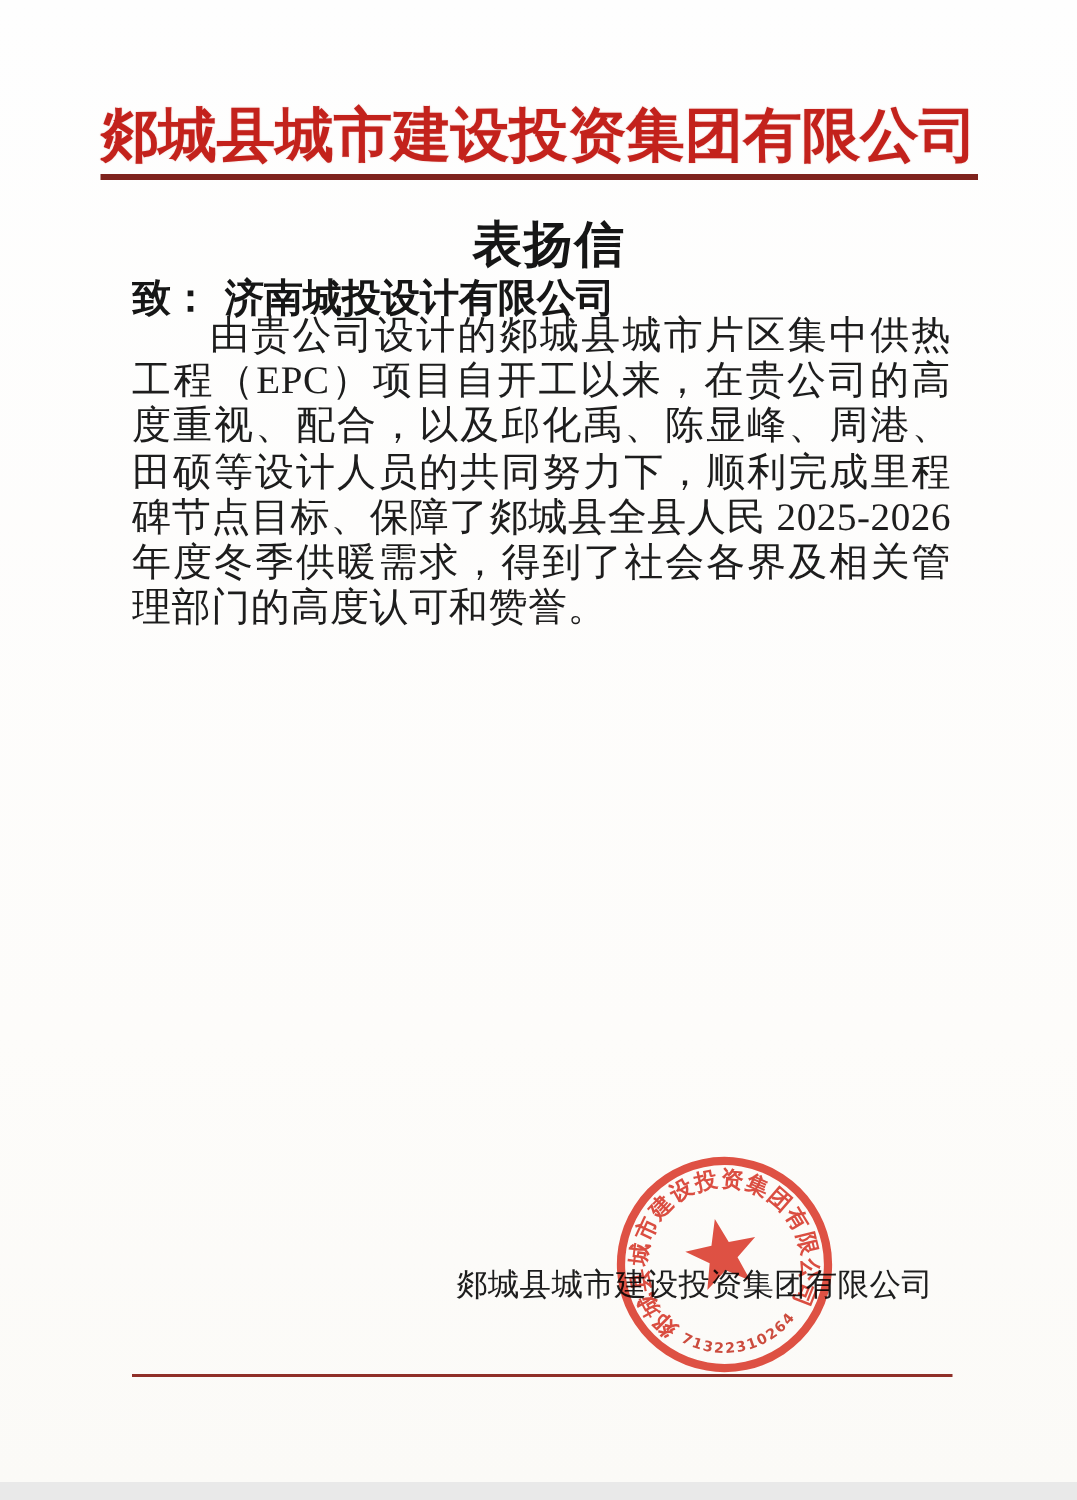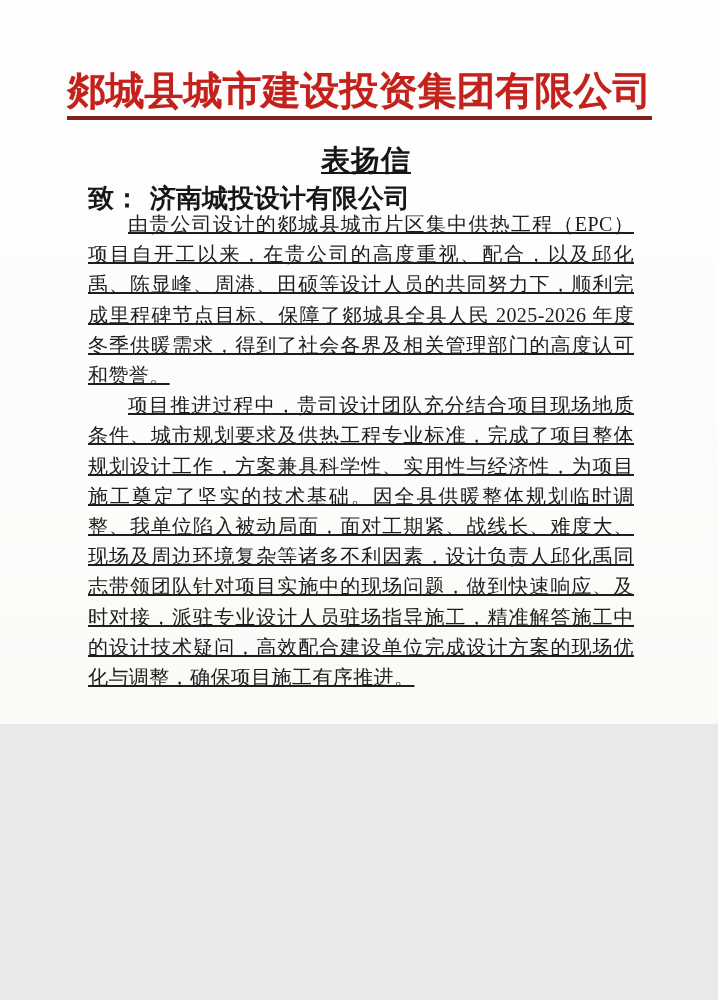--- a/index.html
+++ b/index.html
@@ -1,20 +1,20 @@
 <!DOCTYPE html>
 <html><head>
 <meta charset="utf-8">
 <style>
   * { margin: 0; padding: 0; box-sizing: border-box; }
   html, body { background: #e9e9e9; }
   .page {
     position: relative;
     width: 718px;
-    height: 724px;
+    height: 988px;
     margin: 0 auto;
     background: linear-gradient(180deg, #fefefe 0%, #fdfcfa 70%, #fbfaf7 100%);
     overflow: hidden;
     font-family: "Liberation Serif", "DejaVu Serif", serif;
     color: #1e1e1e;
   }
   .letterhead {
     position: absolute;
     top: 68px;
     left: 0;
@@ -31,50 +31,48 @@
     border-bottom: 4px solid #7e221d;
     padding-bottom: 2px;
     text-shadow: 0 0 1px rgba(195,34,28,.35);
   }
   .letter-title {
     position: absolute;
     top: 141px;
     left: 14px;
     right: 0;
     text-align: center;
-    font-size: 29px;
+    font-size: 33px;
     font-weight: bold;
     color: #161616;
     letter-spacing: 1px;
-    text-decoration: underline;
   }
   .recipient {
     position: absolute;
     top: 181px;
     left: 88px;
     font-size: 26px;
     font-weight: bold;
     color: #161616;
   }
   .recipient .sal { margin-right: 10px; }
   .body {
     position: absolute;
     top: 209px;
     left: 88px;
     width: 546px;
   }
   .body p {
-    font-size: 20px;
+    font-size: 26px;
     line-height: 30.2px;
     letter-spacing: 0.4px;
     text-align: justify;
     text-justify: inter-ideograph;
     text-indent: 2em;
     color: #1d1d1d;
-    text-decoration: underline;
   }
   .signature {
     position: absolute;
     top: 842px;
     right: 96px;
     text-align: center;
   }
   .sig-company {
     font-size: 21px;
     letter-spacing: 0.2px;
@@ -131,21 +129,20 @@
   </div>
 
   <div class="letter-title">表扬信</div>
 
   <div class="recipient">
     <span class="sal">致：</span><span>济南城投设计有限公司</span>
   </div>
 
   <div class="body">
     <p>由贵公司设计的郯城县城市片区集中供热工程（EPC）项目自开工以来，在贵公司的高度重视、配合，以及邱化禹、陈显峰、周港、田硕等设计人员的共同努力下，顺利完成里程碑节点目标、保障了郯城县全县人民 2025-2026 年度冬季供暖需求，得到了社会各界及相关管理部门的高度认可和赞誉。</p>
-    <p>项目推进过程中，贵司设计团队充分结合项目现场地质条件、城市规划要求及供热工程专业标准，完成了项目整体规划设计工作，方案兼具科学性、实用性与经济性，为项目施工奠定了坚实的技术基础。因全县供暖整体规划临时调整、我单位陷入被动局面，面对工期紧、战线长、难度大、现场及周边环境复杂等诸多不利因素，设计负责人邱化禹同志带领团队针对项目实施中的现场问题，做到快速响应、及时对接，派驻专业设计人员驻场指导施工，精准解答施工中的设计技术疑问，高效配合建设单位完成设计方案的现场优化与调整，确保项目施工有序推进。</p>
   </div>
 
   <div class="signature">
     <div class="sig-company">郯城县城市建设投资集团有限公司</div>
   </div>
 
   <svg class="seal" viewBox="-81 -81 162 162" xmlns="http://www.w3.org/2000/svg" xmlns:xlink="http://www.w3.org/1999/xlink">
     <defs>
       <path id="sealTopArc" d="M -38.6 34.8 A 52 52 0 1 1 38.6 34.8"></path>
       <path id="sealBottomArc" d="M -38.7 44.5 A 59 59 0 0 0 38.7 44.5"></path>

